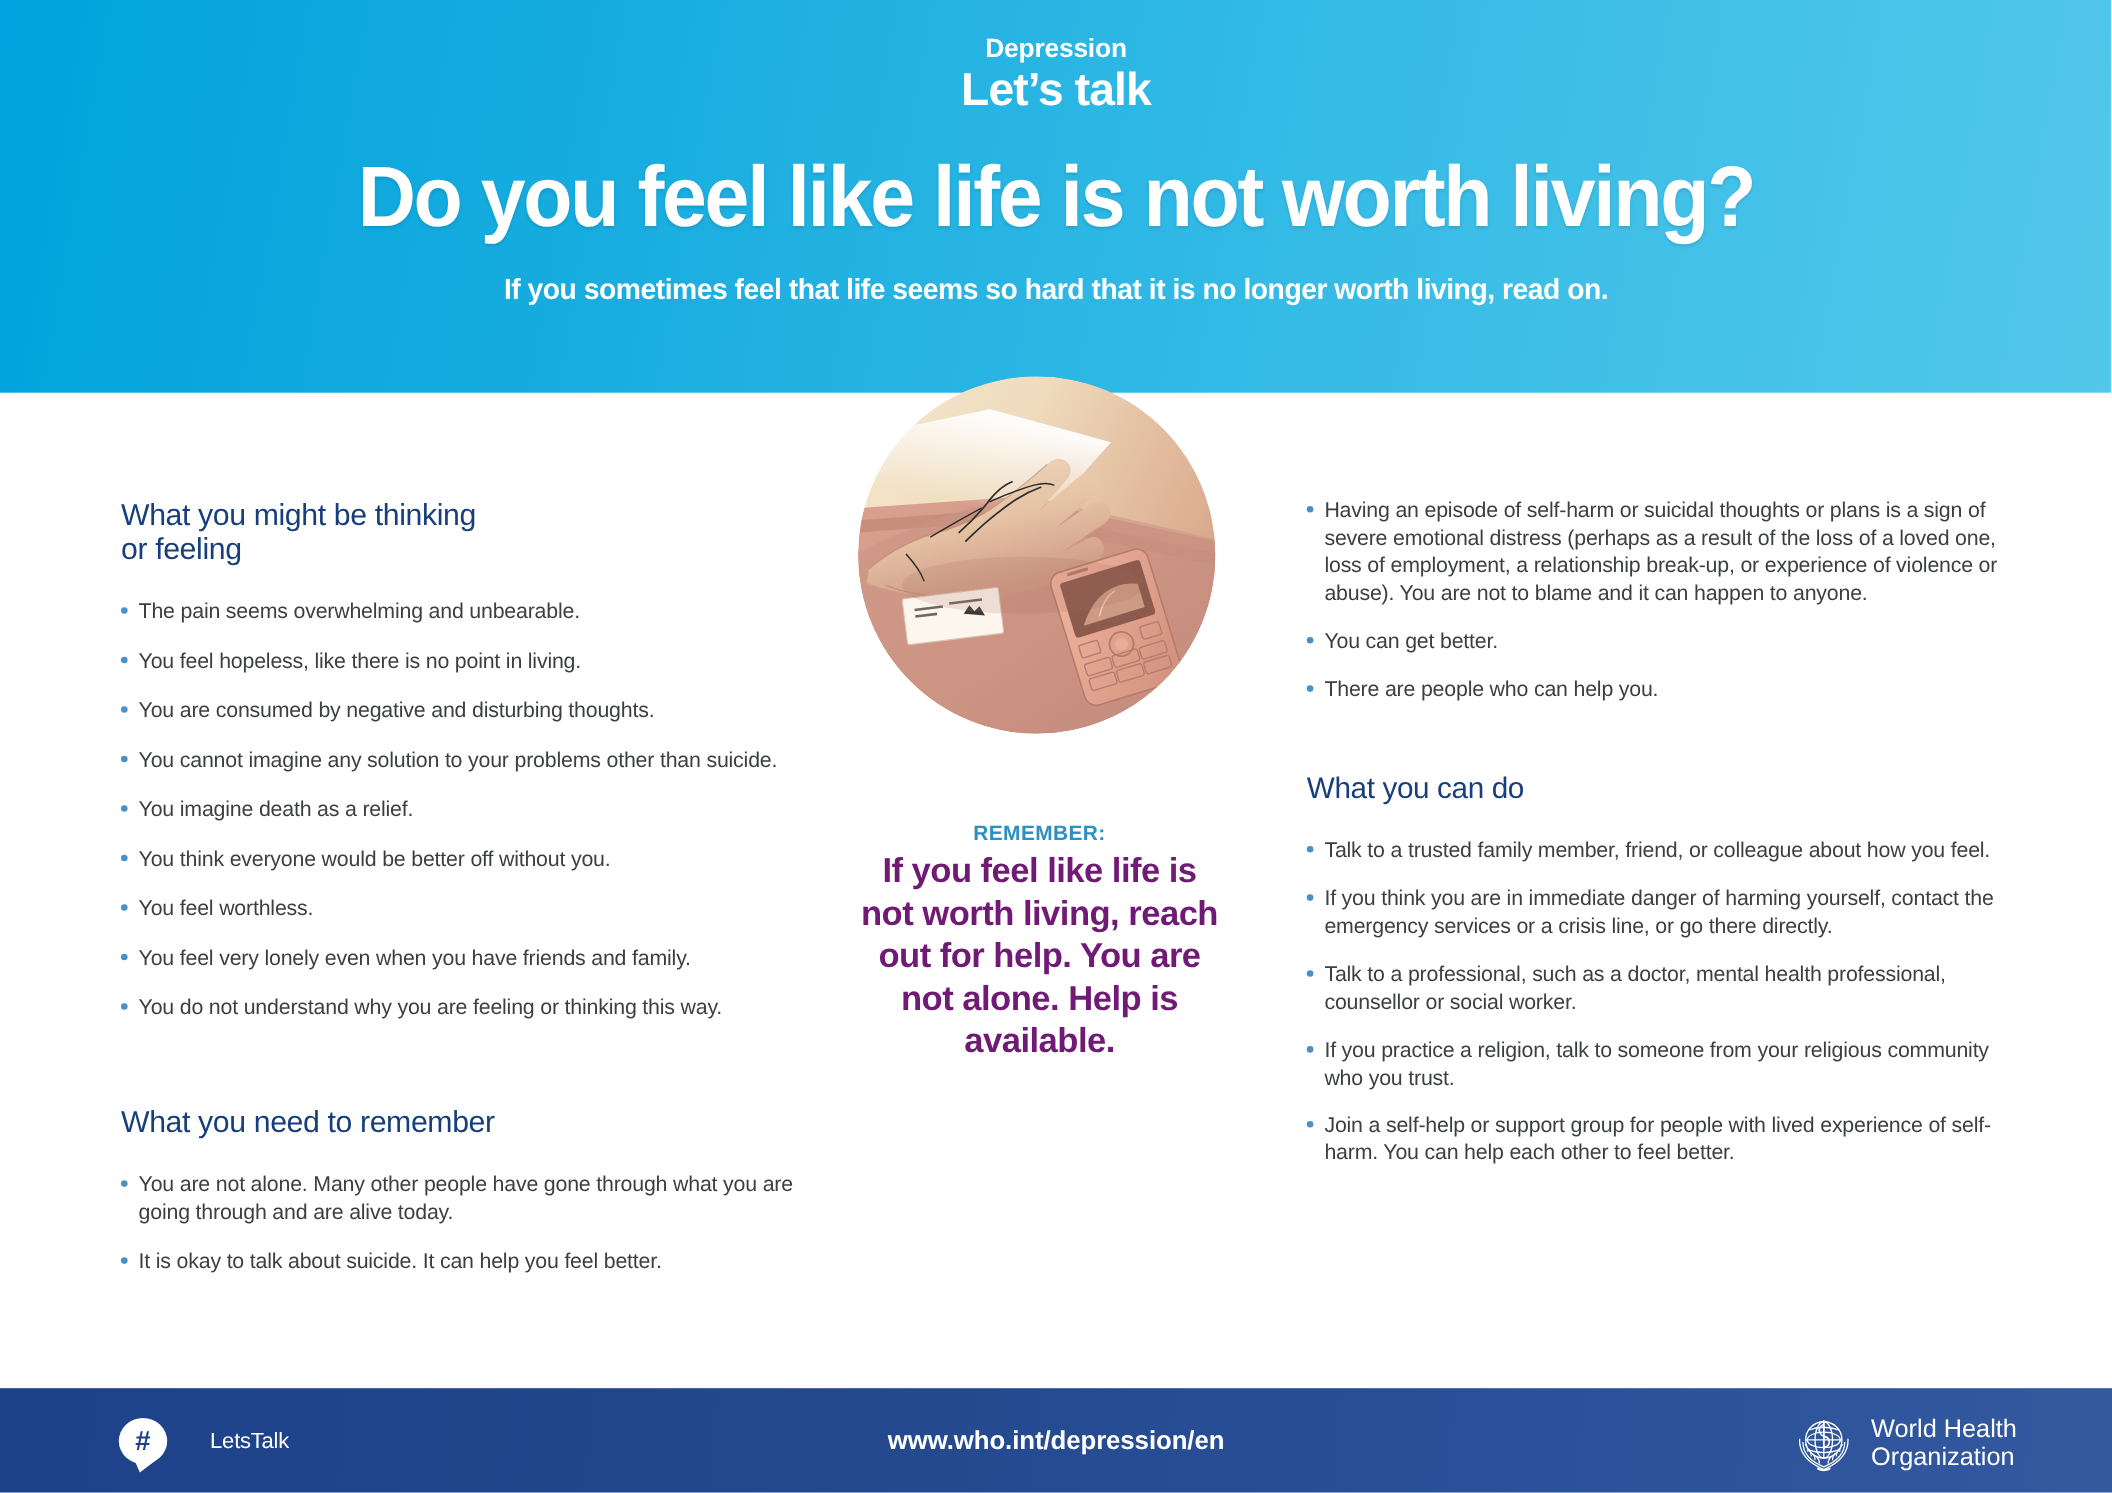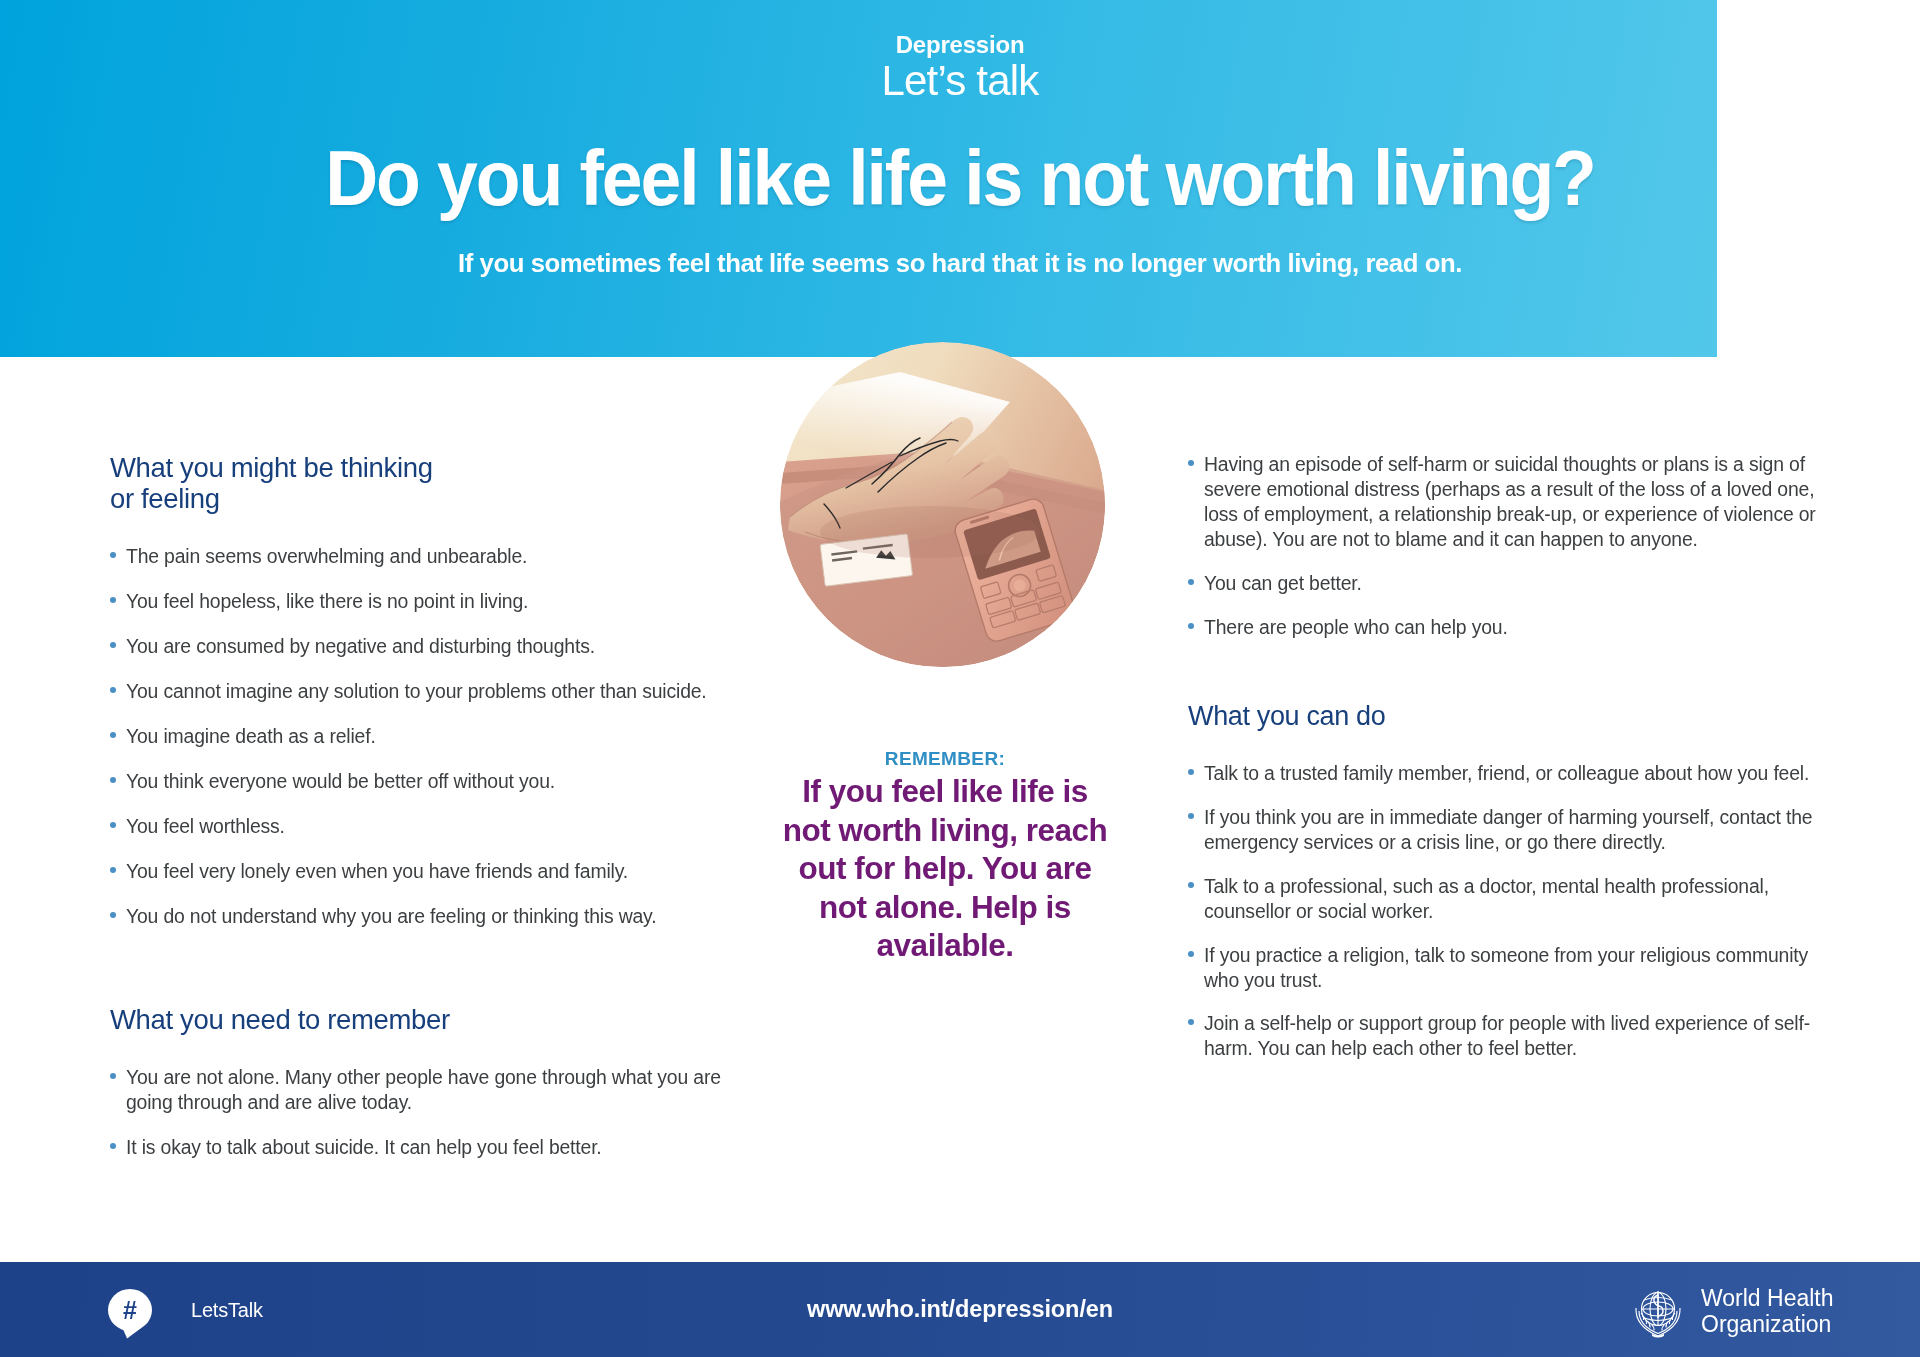--- a/index.html
+++ b/index.html
@@ -6,30 +6,30 @@
   html,body { width:1920px; height:1357px; }
   body {
     font-family:"Liberation Sans", sans-serif;
     background:#ffffff;
     overflow:hidden;
     position:relative;
   }
 
   
   .header {
-    position:absolute; left:0; top:0; width:1717px; height:357px;
+    position:absolute; left:0; top:0; width:1919px; height:357px;
     background:linear-gradient(100deg,#00a3dd 0%,#17acdf 28%,#35bbe6 62%,#52c7ea 100%);
   }
   .brand { position:absolute; left:0; top:32px; width:1920px; text-align:center; }
   .brand-small {
     color:#ffffff; font-size:24px; font-weight:bold; letter-spacing:-0.2px;
     line-height:1.05;
   }
   .brand-big {
-    color:#ffffff; font-size:42px; font-weight:normal; letter-spacing:-0.8px;
+    color:#ffffff; font-size:42px; font-weight:bold; letter-spacing:-0.8px;
     line-height:1.05; margin-top:2px;
   }
   .headline {
     position:absolute; left:0; top:133px; width:1920px; text-align:center;
     color:#ffffff; font-size:78px; font-weight:bold; letter-spacing:-2.2px;
     transform:scaleX(0.94); transform-origin:center;
     text-shadow:0 2px 3px rgba(0,60,95,0.18);
   }
   .subhead {
     position:absolute; left:0; top:248px; width:1920px; text-align:center;

